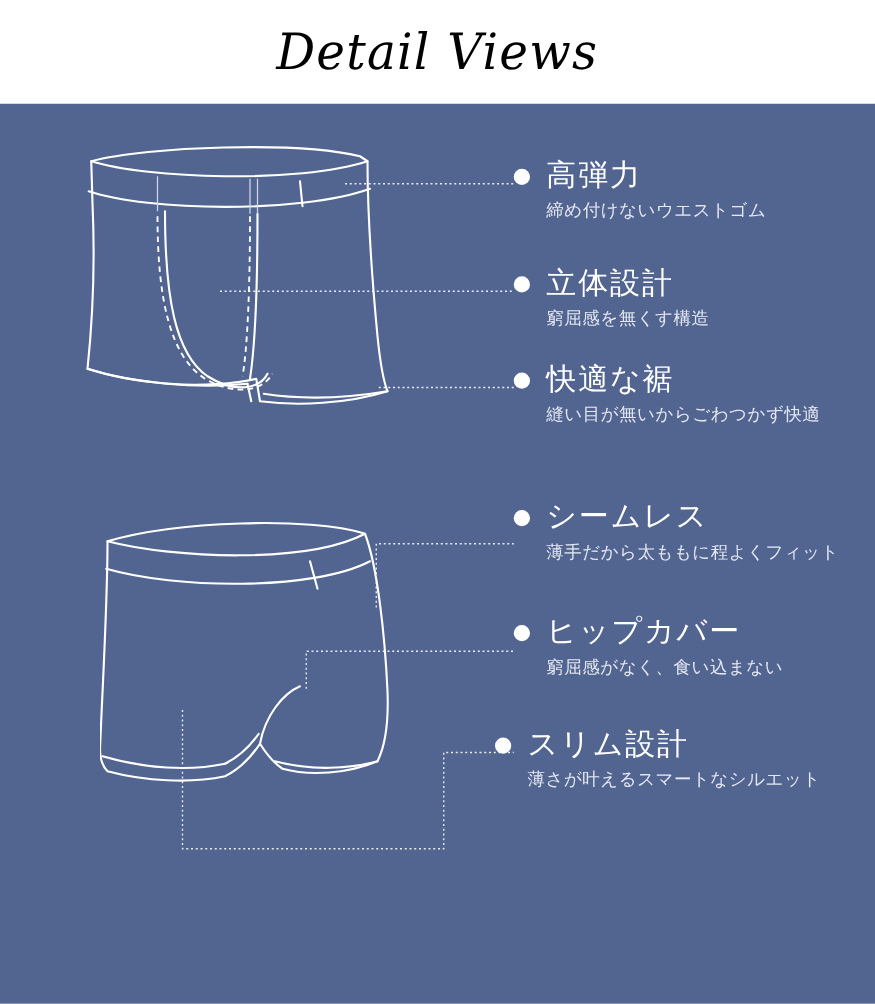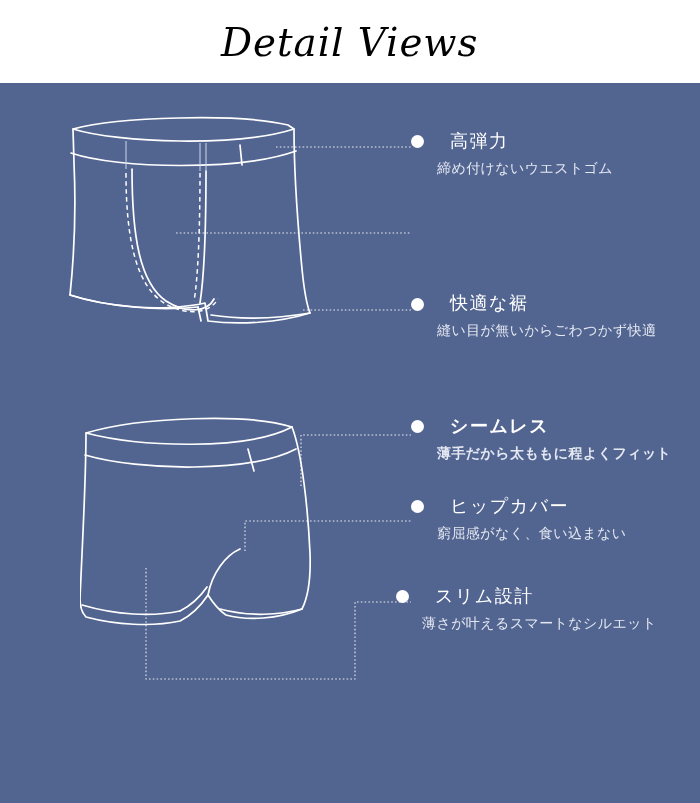--- a/index.html
+++ b/index.html
@@ -72,25 +72,24 @@
     border-radius: 50%;
     background: #ffffff;
     flex: 0 0 auto;
     margin-top: 9px;
     margin-right: 13px;
   }
   .feature-text { display: block; }
   .feature-title {
     display: block;
     color: #ffffff;
-    font-size: 18px;
+    font-size: 24px;
     line-height: 30px;
     letter-spacing: 1.5px;
     white-space: nowrap;
-    margin-left: 13px;
   }
   .feature-sub {
     display: block;
     color: #e4e8f2;
     font-size: 14px;
     line-height: 22px;
     letter-spacing: 0.4px;
     white-space: nowrap;
     margin-top: 1px;
   }
@@ -204,30 +203,37 @@
     </svg>
 
     <div class="feature" style="left:411px; top:43px;">
       <span class="feature-dot"></span>
       <span class="feature-text">
         <span class="feature-title">高弾力</span>
         <span class="feature-sub">締め付けないウエストゴム</span>
       </span>
     </div>
 
-
-    <div class="feature" style="left:411px; top:206px;font-family:Liberation Mono, monospace;">
+    <div class="feature" style="left:411px; top:129px;">
+      <span class="feature-dot"></span>
+      <span class="feature-text">
+        <span class="feature-title">立体設計</span>
+        <span class="feature-sub">窮屈感を無くす構造</span>
+      </span>
+    </div>
+
+    <div class="feature" style="left:411px; top:206px;">
       <span class="feature-dot"></span>
       <span class="feature-text">
         <span class="feature-title">快適な裾</span>
         <span class="feature-sub">縫い目が無いからごわつかず快適</span>
       </span>
     </div>
 
-    <div class="feature" style="left:411px; top:328px;font-weight:bold;">
+    <div class="feature" style="left:411px; top:316px;">
       <span class="feature-dot"></span>
       <span class="feature-text">
         <span class="feature-title">シームレス</span>
         <span class="feature-sub">薄手だから太ももに程よくフィット</span>
       </span>
     </div>
 
     <div class="feature" style="left:411px; top:408px;">
       <span class="feature-dot"></span>
       <span class="feature-text">

